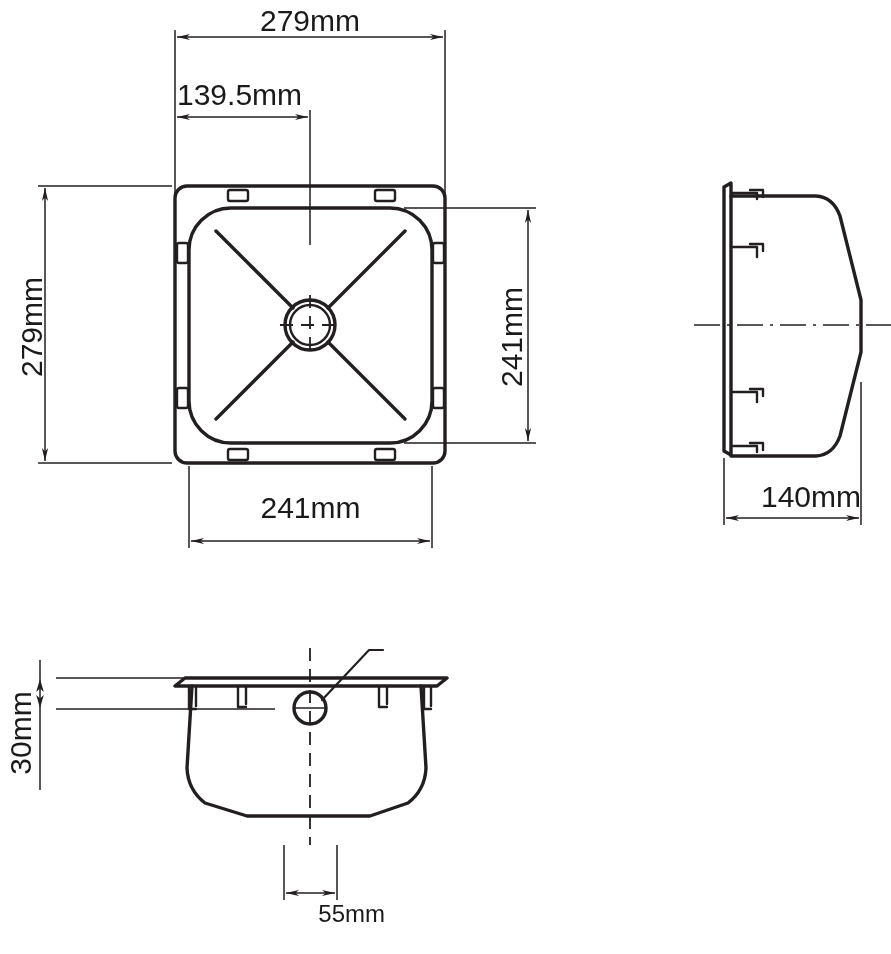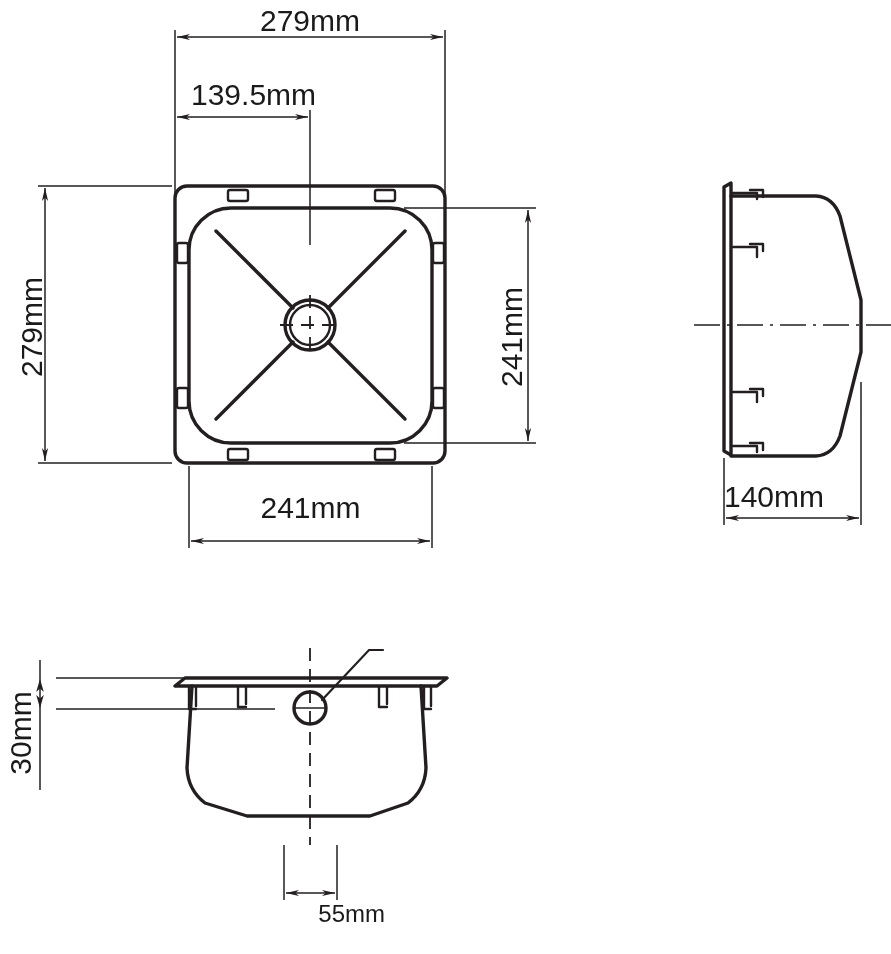--- a/index.html
+++ b/index.html
@@ -136,28 +136,28 @@
       <line class="ext" x1="284" y1="845" x2="284" y2="900"></line>
       <line class="ext" x1="337" y1="845" x2="337" y2="900"></line>
       <line class="dim" x1="286" y1="893" x2="335" y2="893" marker-start="url(#arrOut)" marker-end="url(#arrIn)"></line>
     </g>
   </svg>
 
   <div class="lbl" style="position:absolute;left:0;top:0;width:891px;height:954px;pointer-events:none;">
 
     <div style="position:absolute;left:175px;top:4px;width:270px;text-align:center;font-size:30px;">279mm</div>
 
-    <div style="position:absolute;left:191px;top:78px;font-size:30px;">139.5mm</div>
+    <div style="position:absolute;left:177px;top:78px;font-size:30px;">139.5mm</div>
 
     <div style="position:absolute;left:-63px;top:310px;width:190px;text-align:center;font-size:30px;transform:rotate(-90deg);">279mm</div>
 
     <div style="position:absolute;left:417px;top:320px;width:190px;text-align:center;font-size:30px;transform:rotate(-90deg);">241mm</div>
 
     <div style="position:absolute;left:189px;top:491px;width:243px;text-align:center;font-size:30px;">241mm</div>
 
-    <div style="position:absolute;left:724px;top:480px;width:137px;text-align:left;font-size:30px;">140mm</div>
+    <div style="position:absolute;left:724px;top:480px;width:137px;text-align:right;font-size:30px;">140mm</div>
 
 
     <div style="position:absolute;left:-64px;top:716px;width:170px;text-align:center;font-size:30px;transform:rotate(-90deg);">30mm</div>
 
     <div style="position:absolute;left:235px;top:900px;width:150px;text-align:right;font-size:24px;">55mm</div>
   </div>
 </div>
 
 </body></html>

